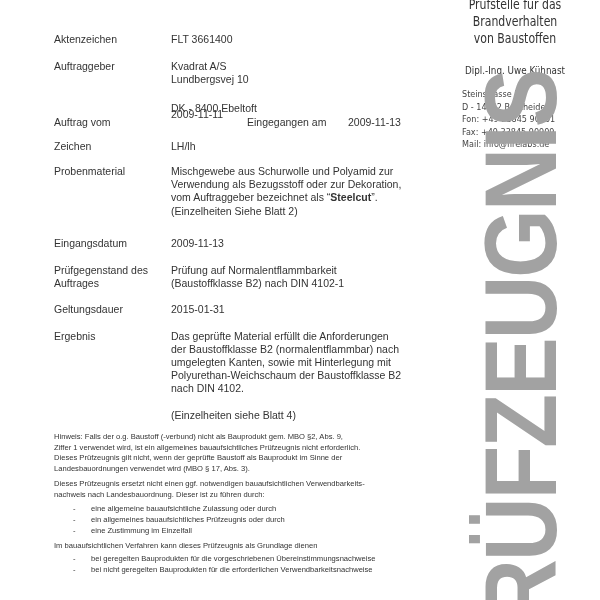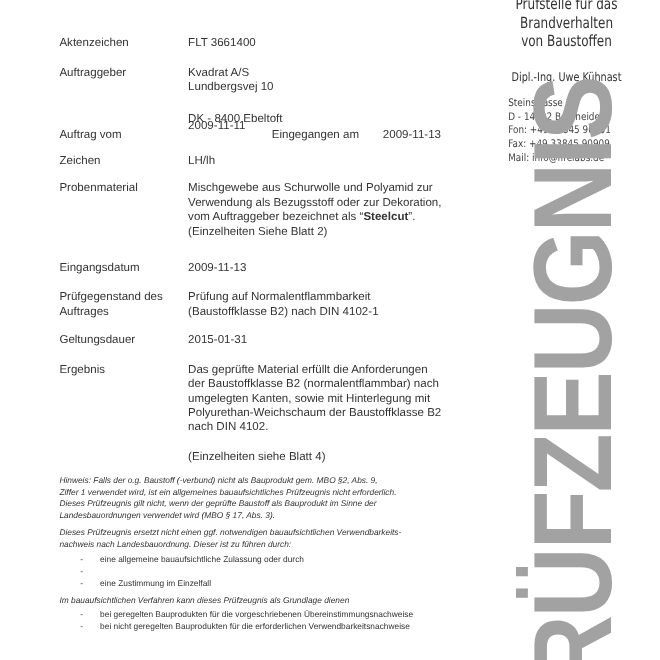--- a/index.html
+++ b/index.html
@@ -8,21 +8,21 @@
   .lbl { position:absolute; left:54px; font-weight:normal; font-size:10.5px; color:#333; }
   .val { position:absolute; left:171px; font-size:10.5px; color:#333; line-height:13px; }
   .inst { position:absolute; left:430px; width:170px; text-align:center; font-family:"DejaVu Sans", sans-serif; color:#333; }
   .inst-name { top:0; font-size:14px; line-height:17px; transform:scaleX(0.78); transform-origin:center top; }
   .inst-person { top:64px; font-size:11px; transform:scaleX(0.8); }
   .addr { position:absolute; left:462px; top:88px; font-family:"DejaVu Sans", sans-serif; font-size:9.5px; line-height:12.5px; color:#444; transform:scaleX(0.85); transform-origin:left top; }
   .bigword { position:absolute; left:480px; top:165px; width:82px; height:420px; }
   .bigword span { position:absolute; left:50%; top:50%; transform:translate(-50%,-50%) rotate(-90deg) scaleY(1.15);
                   font-weight:bold; font-size:88px; letter-spacing:-2px; color:#a2a2a2; white-space:nowrap;
                   font-family:"Liberation Sans", sans-serif; }
-  .small { position:absolute; left:54px; font-size:7.6px; line-height:10.5px; color:#333; width:390px;font-style:italic; }
+  .small { position:absolute; left:54px; font-size:7.6px; line-height:10.5px; color:#333; width:390px; }
   .bul { position:absolute; font-size:7.6px; color:#333; line-height:10.5px; }
   .bul .dash { position:absolute; left:-18px; }
 </style>
 </head>
 <body>
 
 <div class="inst inst-name" style="top:-4px;">
   <div>Prüfstelle für das</div>
   <div>Brandverhalten</div>
   <div>von Baustoffen</div>
@@ -95,18 +95,18 @@
   <div>Hinweis: Falls der o.g. Baustoff (-verbund) nicht als Bauprodukt gem. MBO §2, Abs. 9,</div>
   <div>Ziffer 1 verwendet wird, ist ein allgemeines bauaufsichtliches Prüfzeugnis nicht erforderlich.</div>
   <div>Dieses Prüfzeugnis gilt nicht, wenn der geprüfte Baustoff als Bauprodukt im Sinne der</div>
   <div>Landesbauordnungen verwendet wird (MBO § 17, Abs. 3).</div>
 </div>
 <div class="small" style="top:479px">
   <div>Dieses Prüfzeugnis ersetzt nicht einen ggf. notwendigen bauaufsichtlichen Verwendbarkeits-</div>
   <div>nachweis nach Landesbauordnung. Dieser ist zu führen durch:</div>
 </div>
 <div class="bul" style="top:504px;left:91px"><span class="dash">-</span><span>eine allgemeine bauaufsichtliche Zulassung oder durch</span></div>
-<div class="bul" style="top:515px;left:91px"><span class="dash">-</span></div>
+<div class="bul" style="top:515px;left:91px"><span class="dash">-</span><span>ein allgemeines bauaufsichtliches Prüfzeugnis oder durch</span></div>
 <div class="bul" style="top:526px;left:91px"><span class="dash">-</span><span>eine Zustimmung im Einzelfall</span></div>
 
 <div class="small" style="top:541px">Im bauaufsichtlichen Verfahren kann dieses Prüfzeugnis als Grundlage dienen</div>
 <div class="bul" style="top:554px;left:91px"><span class="dash">-</span><span>bei geregelten Bauprodukten für die vorgeschriebenen Übereinstimmungsnachweise</span></div>
 <div class="bul" style="top:565px;left:91px"><span class="dash">-</span><span>bei nicht geregelten Bauprodukten für die erforderlichen Verwendbarkeitsnachweise</span></div>
 
 </body></html>

